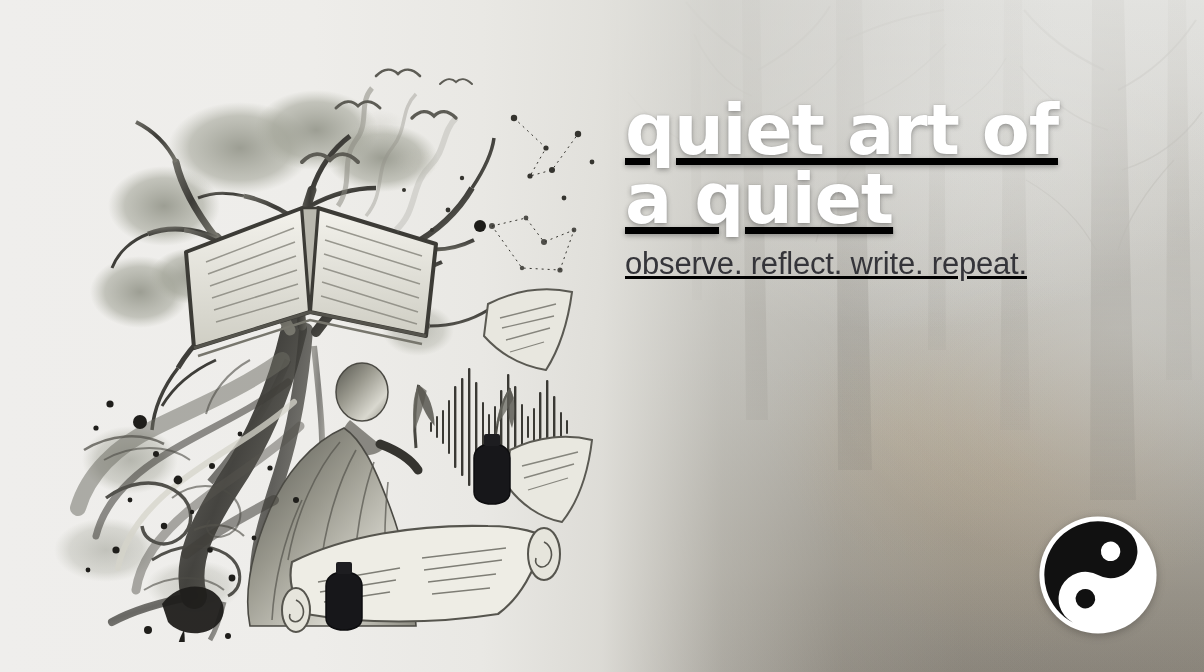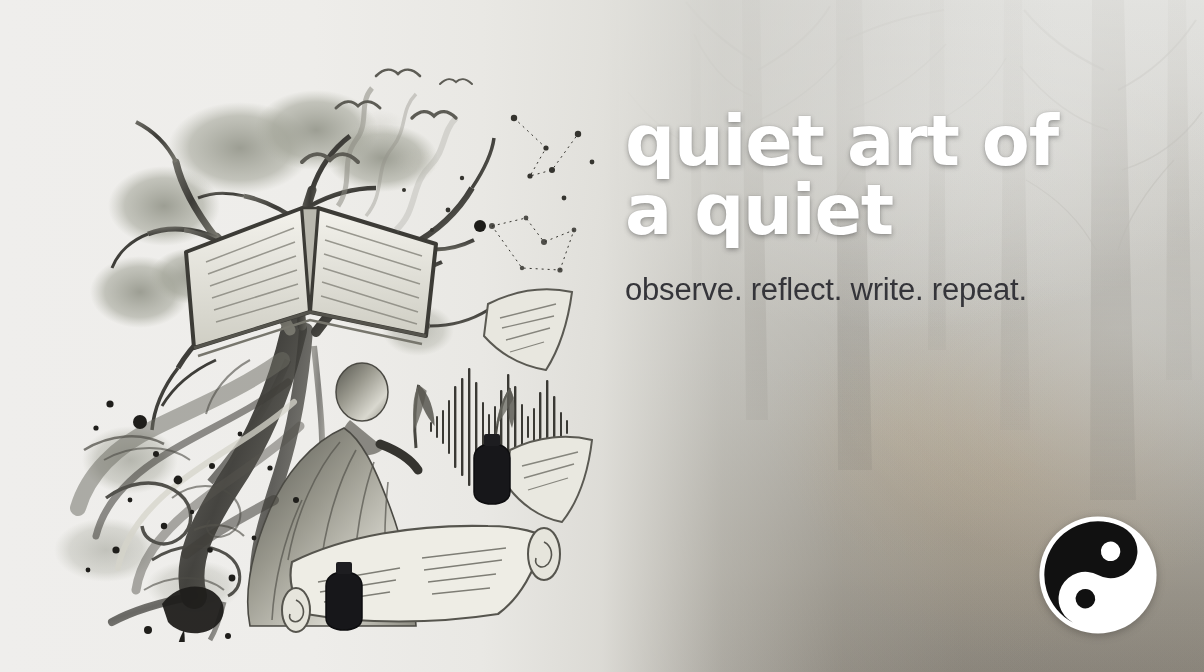--- a/index.html
+++ b/index.html
@@ -46,35 +46,35 @@
       rgba(160,158,150,.05) 80%,
       rgba(0,0,0,0) 88%);
   }
 
   
   .art{position:absolute;left:44px;top:30px;width:560px;height:612px;}
   .art svg{width:100%;height:100%;display:block;}
 
   
   .textblock{
-    position:absolute;left:625px;top:107px;width:560px;
+    position:absolute;left:625px;top:96px;width:560px;text-decoration:underline;
   }
   .headline{
     margin:0;
     color:#ffffff;
     font-family:"DejaVu Sans", sans-serif;
     font-weight:bold;
     font-size:70px;
     line-height:0.99;
     letter-spacing:-1.2px;
     text-shadow:0 2px 5px rgba(40,40,40,.38), 0 0 1px rgba(60,60,60,.30);
   }
   .headline .ln{display:block;white-space:nowrap;}
   .subtitle{
-    margin:26px 0 0 0;
+    margin:11px 0 0 0;
     color:#35353a;
     font-family:"Liberation Sans", sans-serif;
     font-weight:normal;
     font-size:31px;
     letter-spacing:-0.2px;
     white-space:nowrap;
   }
 
   
   .logo{position:absolute;left:1037px;top:514px;width:122px;height:122px;}

